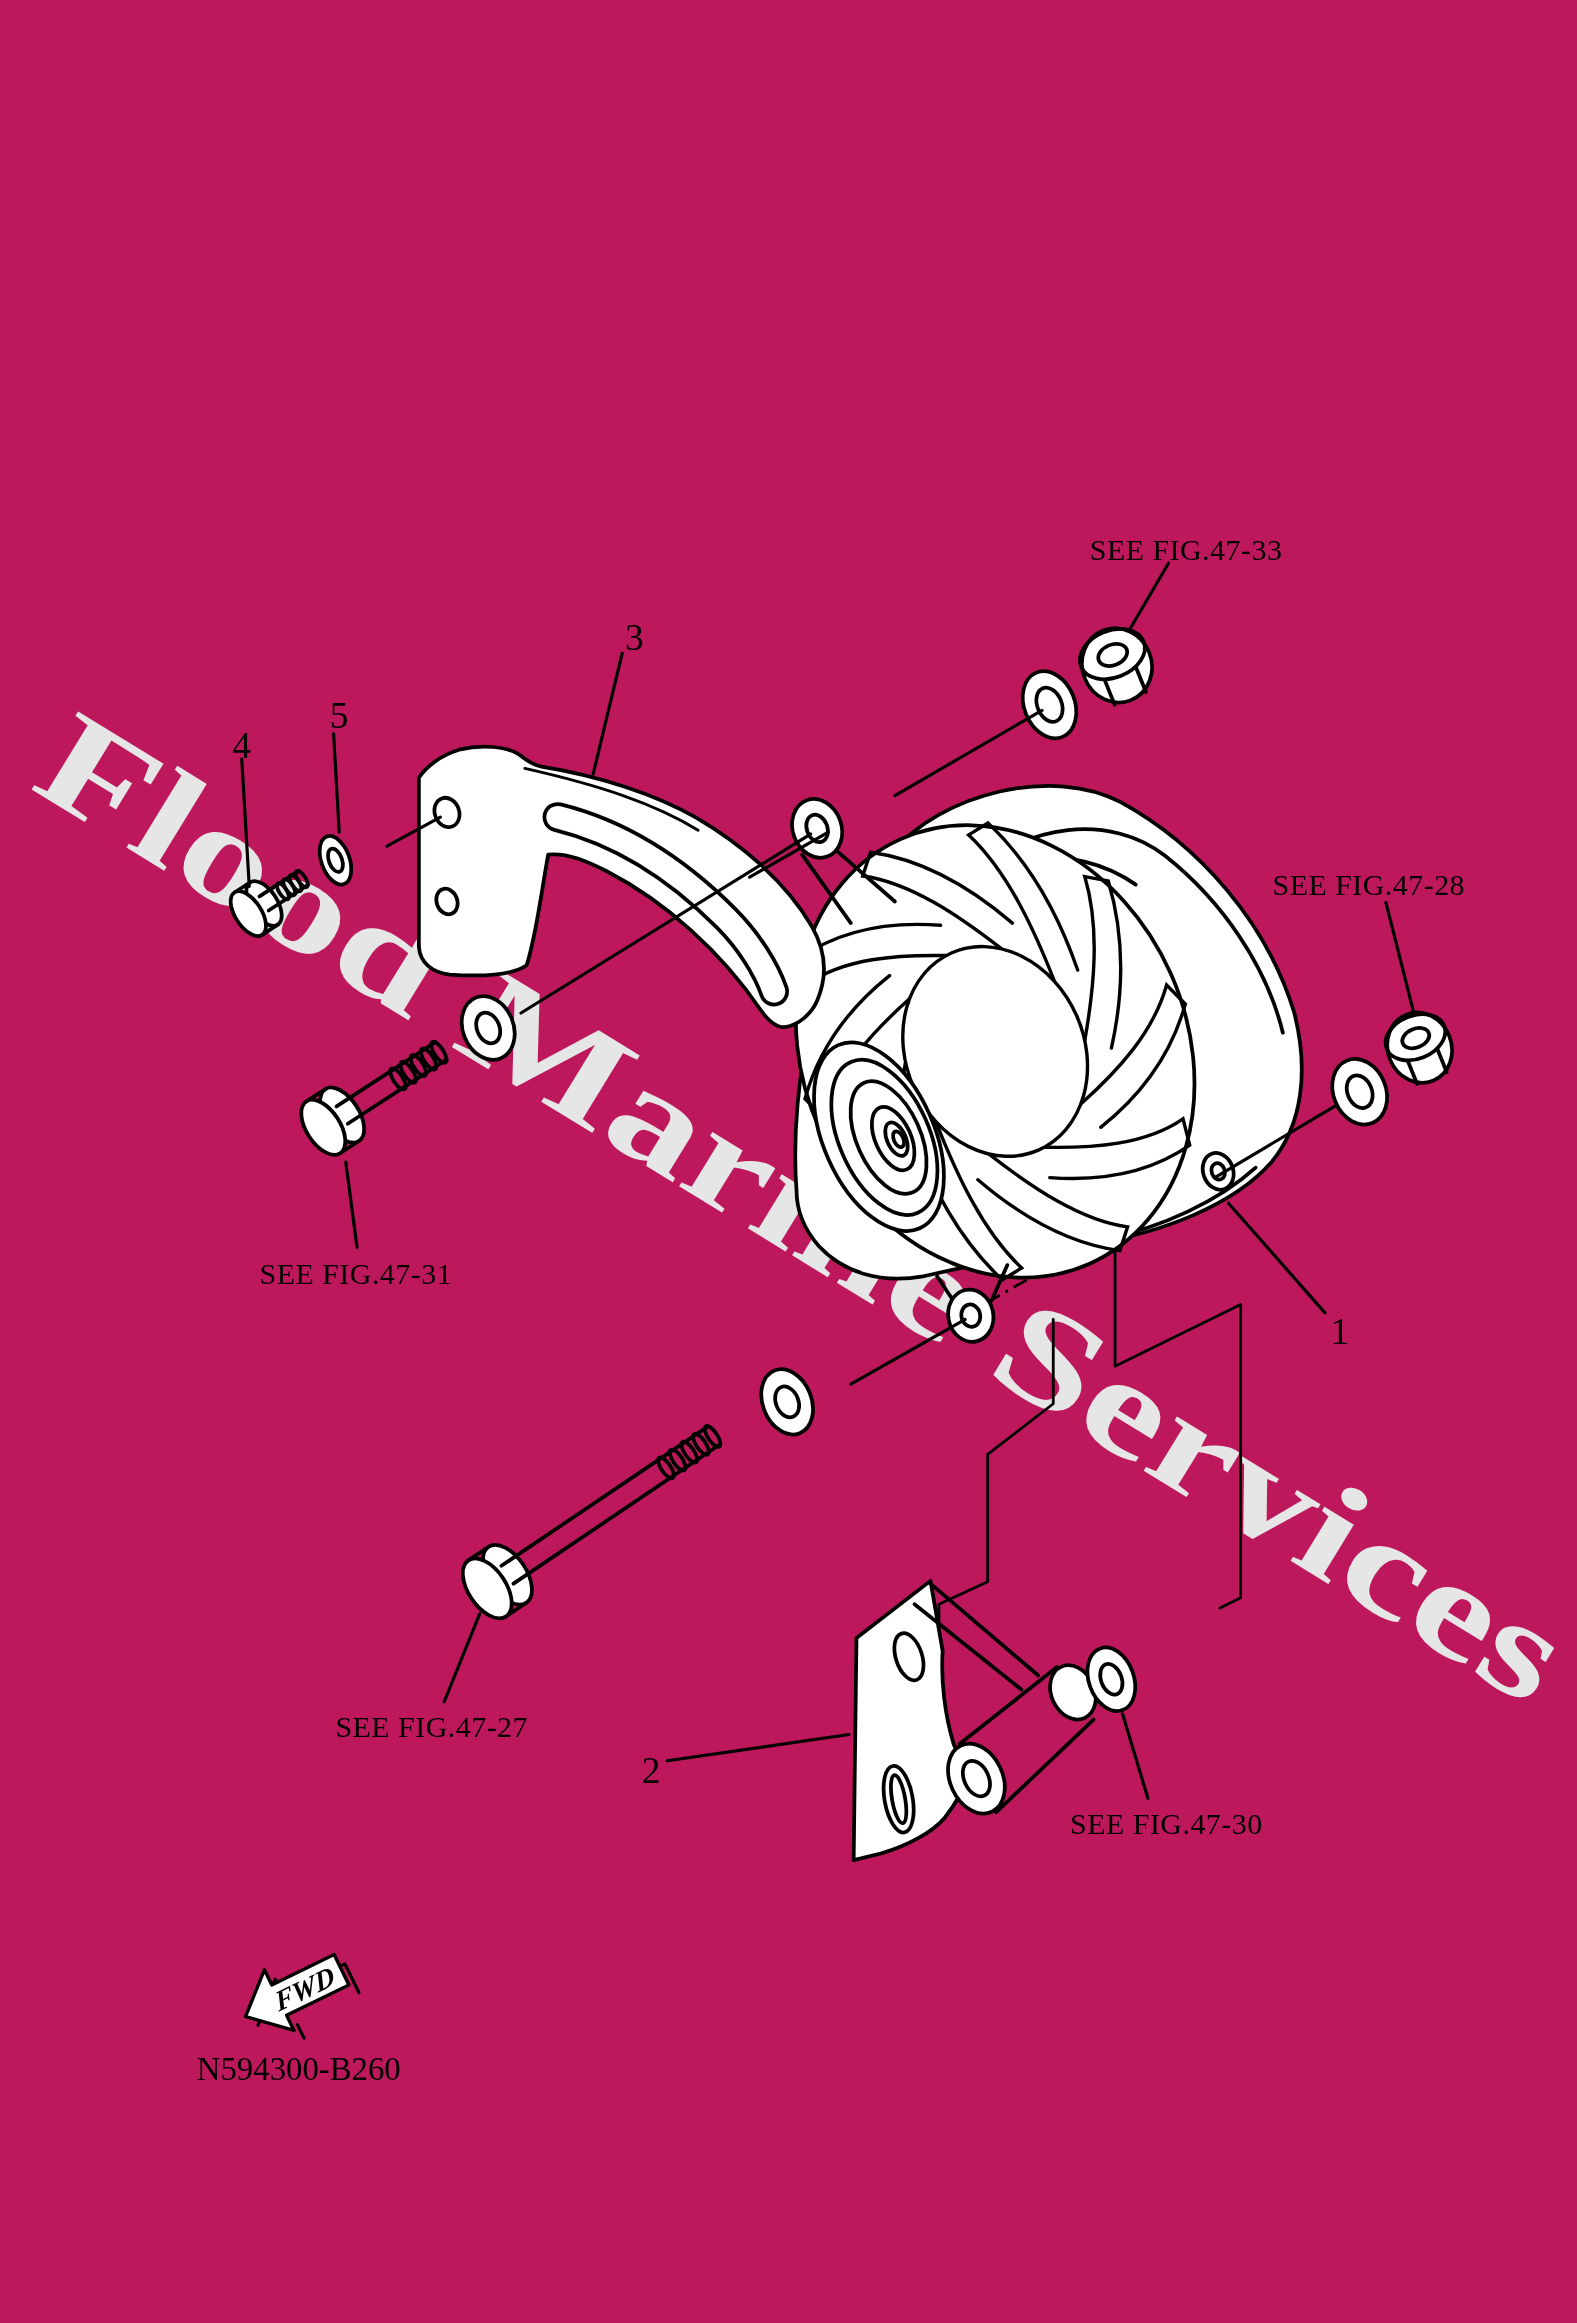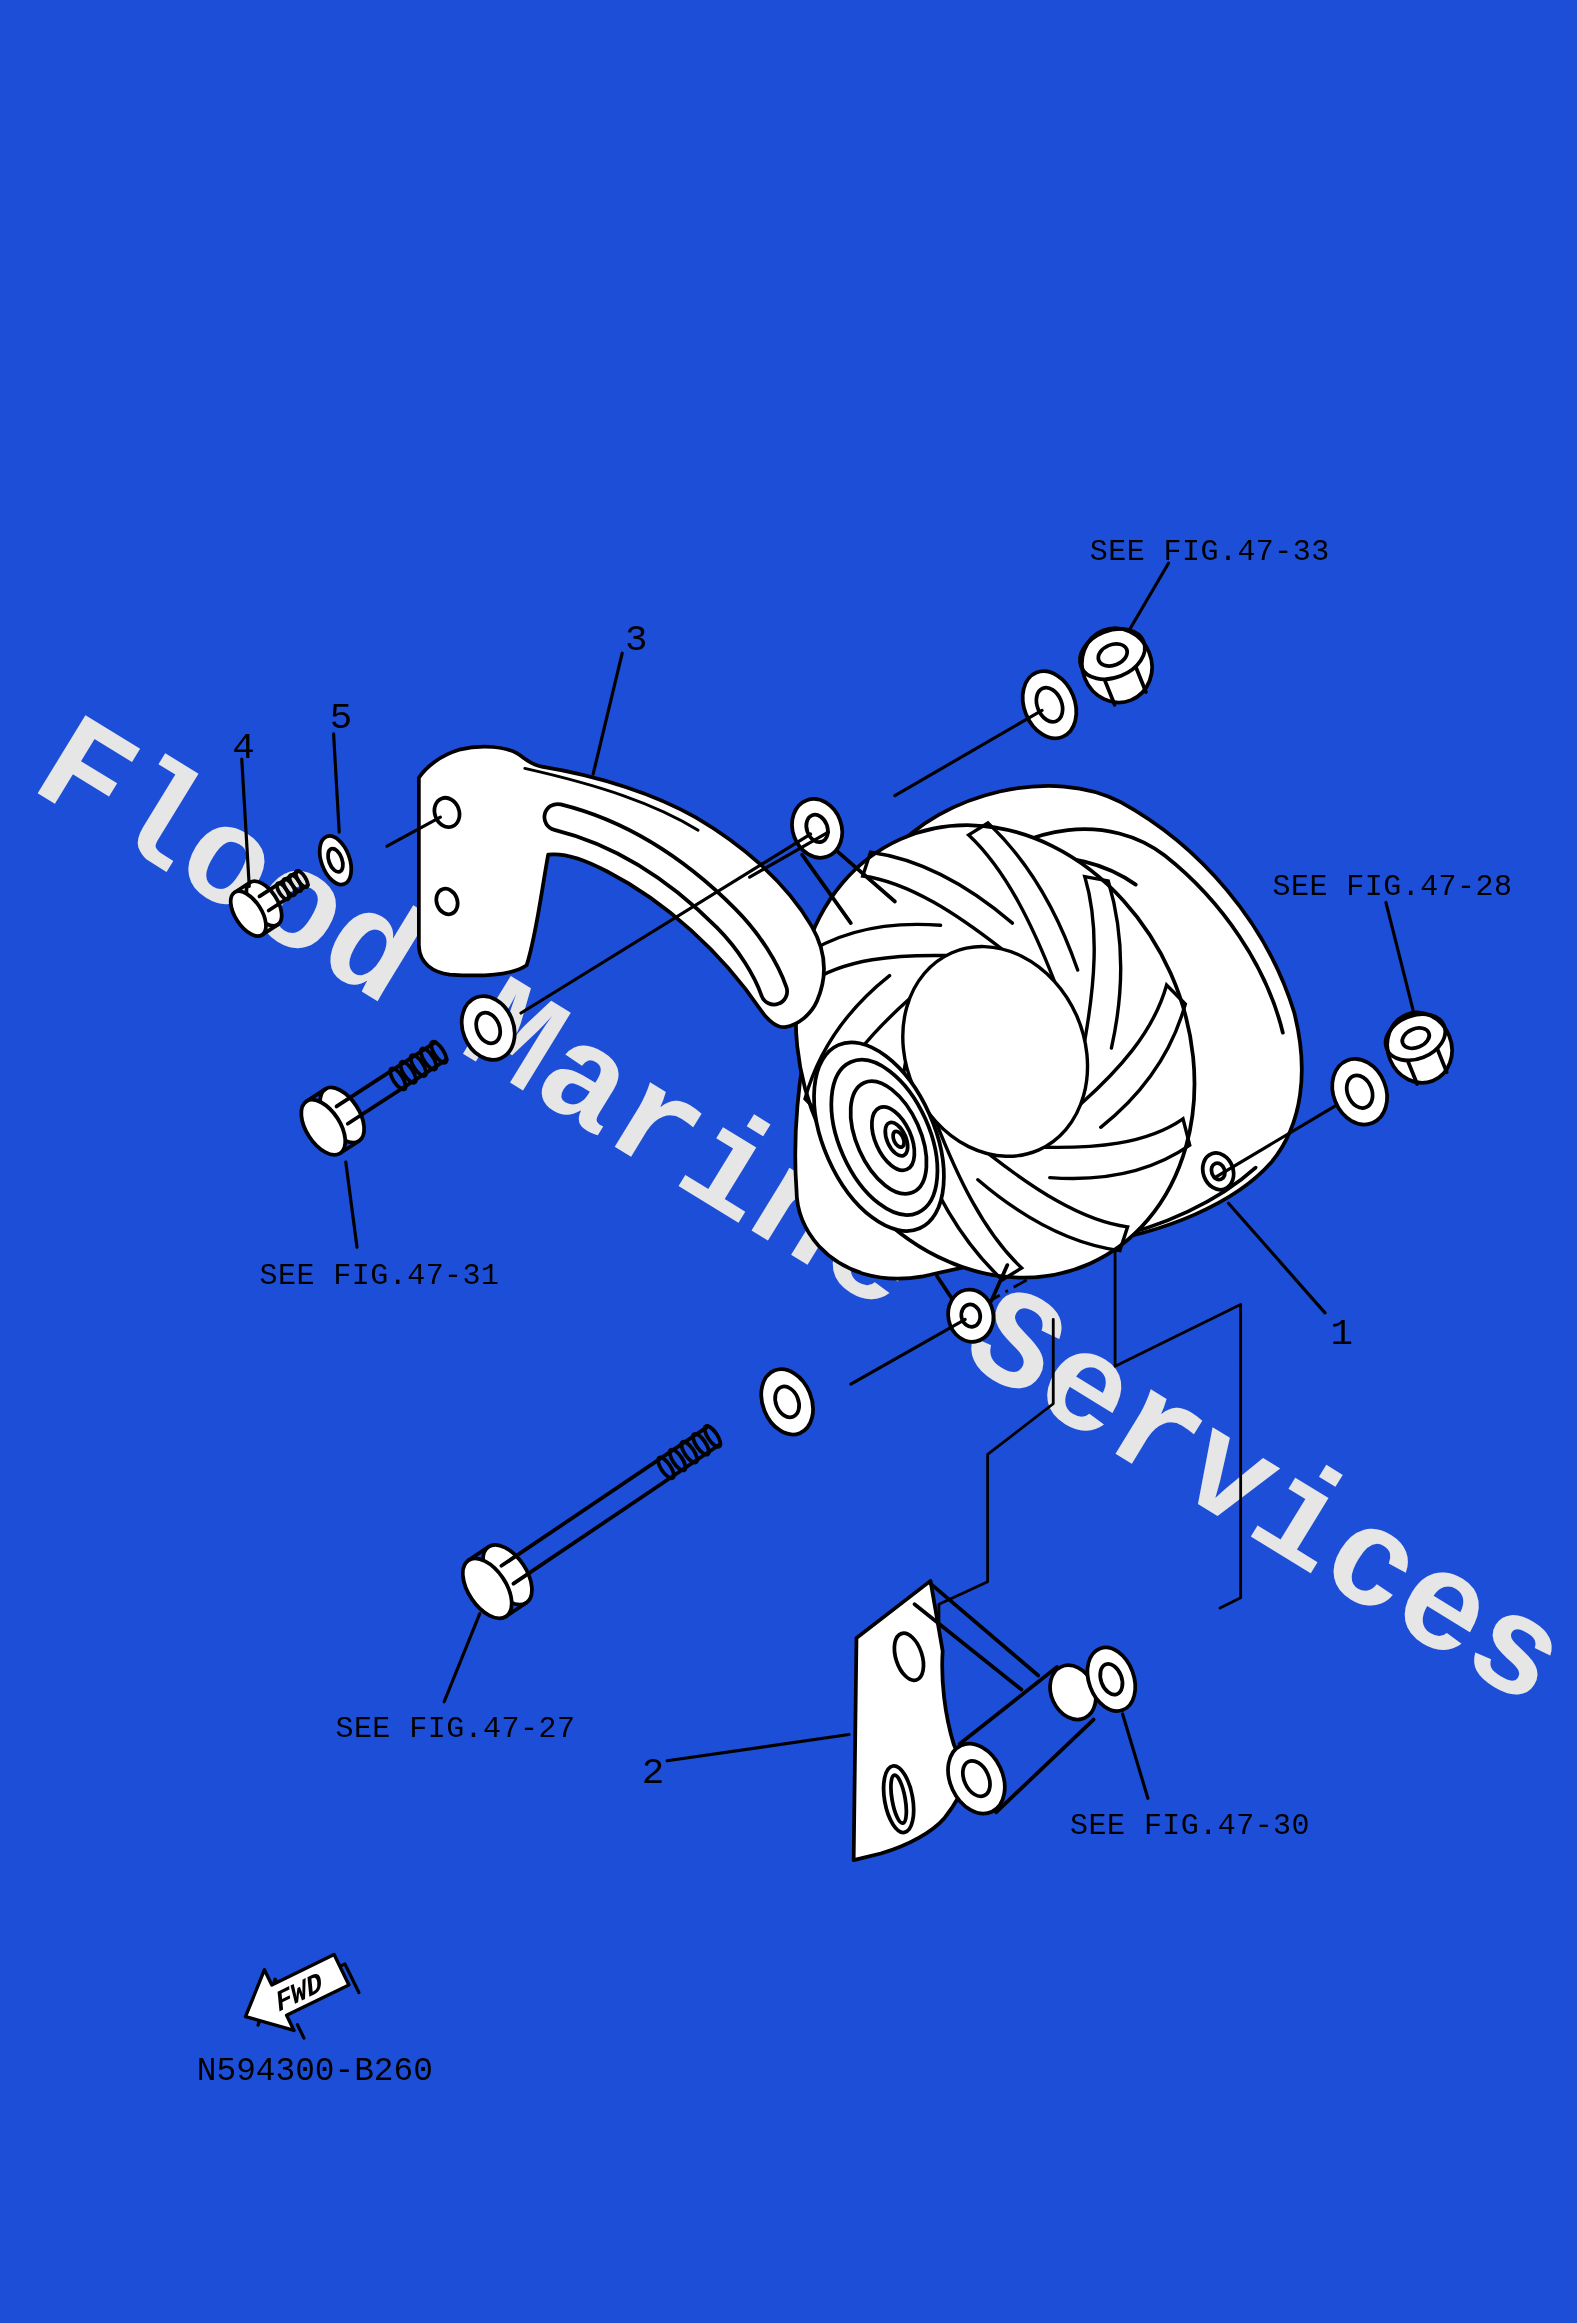--- a/index.html
+++ b/index.html
@@ -1,21 +1,21 @@
 <!DOCTYPE html>
 <html style="font-size:15px"><head>
 <meta charset="utf-8">
 <style>
   html,body{margin:0;padding:0;background:#888;}
   .page{
     position:relative;
     width:1578px;height:2324px;
-    background:#1d4ed8;
+    background:#be185d;
     overflow:hidden;
-    font-family:Liberation Mono, monospace;
+    font-family:Liberation Serif, serif;
   }
   svg{position:absolute;left:0;top:0;}
   .callout{font-size:32px;fill:#000;letter-spacing:.5px;}
   .pnum{font-size:40px;fill:#000;}
   .code{font-size:35px;fill:#000;}
   .wm{font-size:148px;font-weight:bold;fill:#e6e6e6;}
   .fwdtxt{font-size:30px;font-weight:bold;font-style:italic;fill:#000;}
   .part{stroke:#000;stroke-width:4;fill:#fff;stroke-linecap:round;stroke-linejoin:round;}
   .ln{stroke:#000;stroke-width:4;fill:none;stroke-linecap:round;stroke-linejoin:round;}
   .thin{stroke:#000;stroke-width:3;fill:none;stroke-linecap:round;stroke-linejoin:round;}

